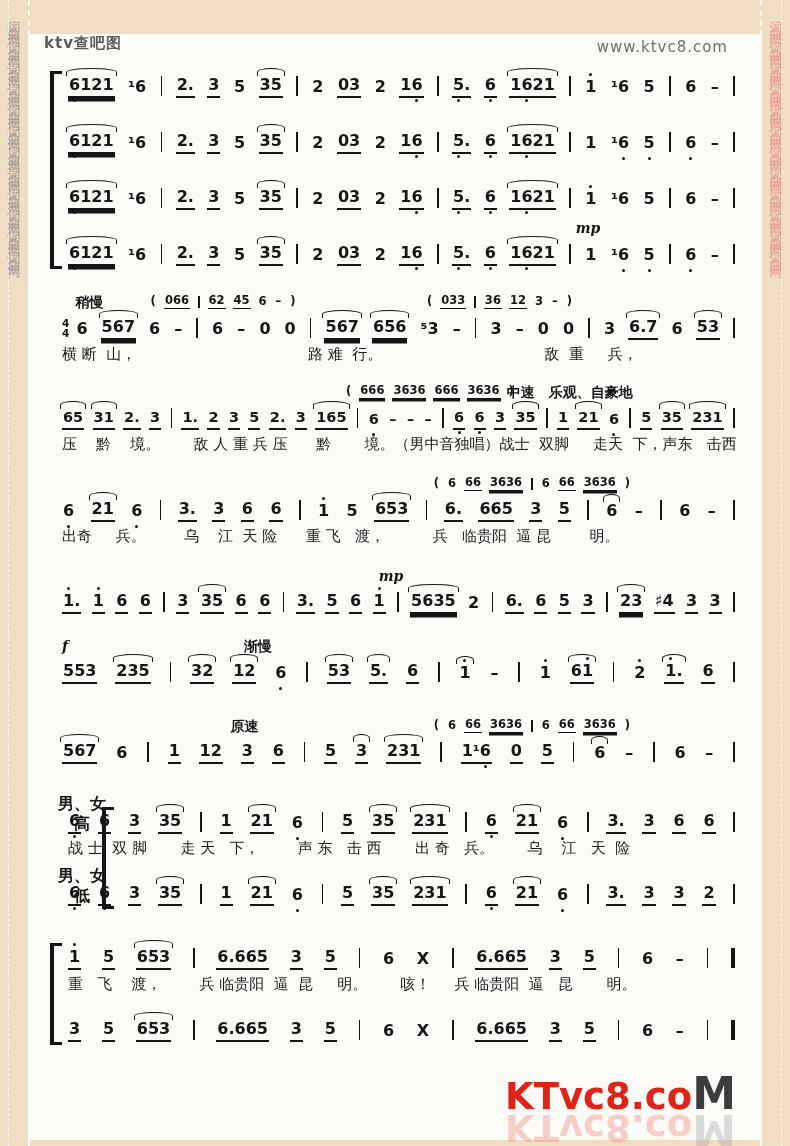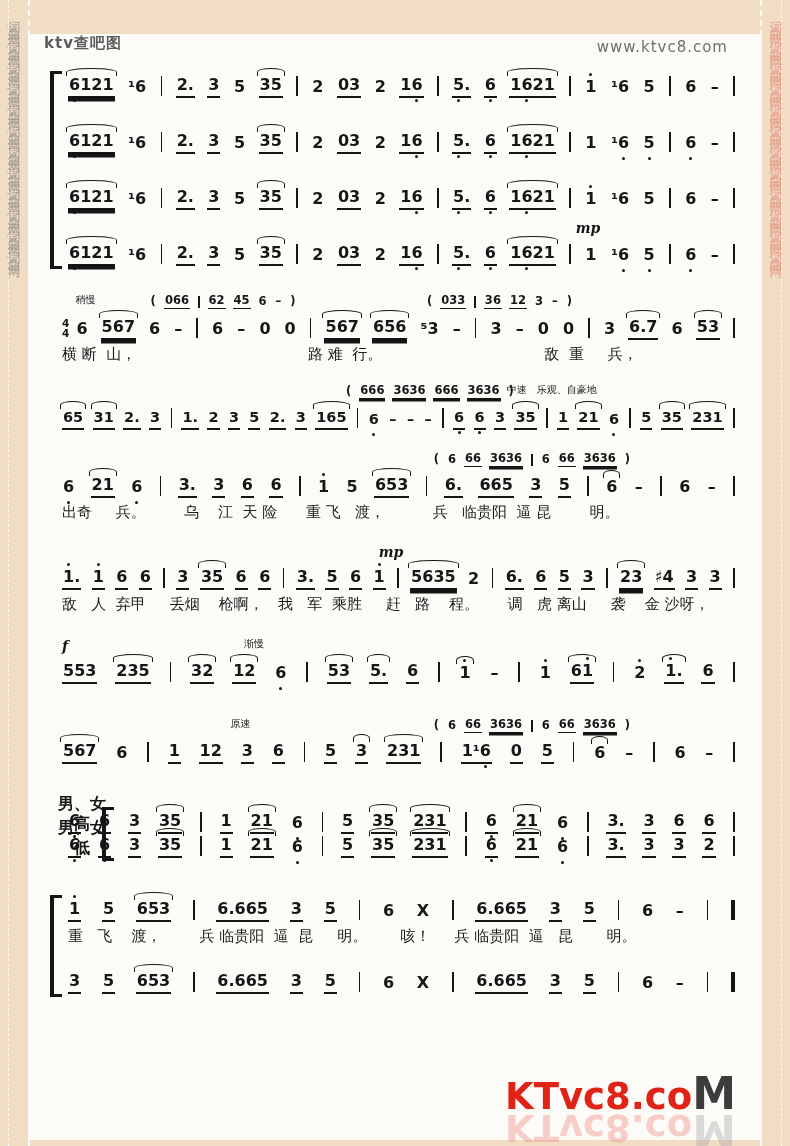--- a/index.html
+++ b/index.html
@@ -52,21 +52,21 @@
   .dotA{position:absolute;left:50%;top:-5px;width:3px;height:3px;margin-left:-1.5px;
         border-radius:50%;background:#151515;}
   .dotB{position:absolute;left:50%;bottom:-8px;width:3px;height:3px;margin-left:-1.5px;
         border-radius:50%;background:#151515;}
   .barline{width:1.6px;align-self:center;height:20px;background:#151515;margin:0 1px;}
   .barline.thick{width:4px;}
   .ts{display:inline-flex;flex-direction:column;font-size:10.5px;line-height:1;
       font-weight:700;align-self:center;margin-right:-6px;}
   
   .annot{position:absolute;top:-22px;white-space:nowrap;z-index:3;}
-  .annot.tempo{font-size:10px;font-weight:400;}
+  .annot.tempo{font-size:14px;font-weight:700;}
   .annot.dyn{font-family:"DejaVu Serif",serif;font-style:italic;font-weight:700;font-size:14px;}
   .annot.fig{font-size:11.5px;display:flex;gap:7px;font-weight:700;align-items:flex-end;}
   .annot.fig .barline{height:12px;}
   .annot.fig .tok{padding-bottom:1px;}
   .annot.fig .tok.u1{border-bottom-width:1.5px;}
   .annot.fig .tok.u2{border-bottom-width:1.5px;box-shadow:0 2.5px 0 0 #151515;}
   
   #logo{position:absolute;right:26px;top:1040px;z-index:7;text-align:left;line-height:.9;}
   #logo .row{font-size:37px;font-weight:900;letter-spacing:0px;
              font-family:"DejaVu Sans",sans-serif;}
@@ -658,20 +658,21 @@
               <span class="ch">6</span>
               <span class="ch">3</span>
               <span class="ch">6</span>
             </span>
             <span class="tok">
               <span class="ch">)</span>
             </span>
           </div>
           <div class="annot tempo" style="left: 66%;">中速　乐观、自豪地</div>
         </div>
+        <div class="lyr">压    黔    境。       敌 人 重 兵 压      黔       境。（男中音独唱）战士  双脚     走天  下，声东   击西</div>
       </div>
       <div class="system sys3">
         <div class="mline">
           <span class="tok">
             <span class="ch">6<i class="dotB"></i></span>
           </span>
           <span class="tok arc u1">
             <span class="ch">2</span>
             <span class="ch">1</span>
           </span>
@@ -851,21 +852,20 @@
           </span>
           <span class="tok u1">
             <span class="ch">3</span>
           </span>
           <span class="tok u1">
             <span class="ch">3</span>
           </span>
           <span class="barline"></span>
           <div class="annot dyn" style="left: 47%;">mp</div>
         </div>
-        <div class="lyr">敌   人  弃甲     丢烟    枪啊，   我   军  乘胜     赶   路    程。      调   虎 离山     袭    金 沙呀，</div>
       </div>
       <div class="system sys5">
         <div class="mline">
           <span class="tok u1">
             <span class="ch">5</span>
             <span class="ch">5</span>
             <span class="ch">3</span>
           </span>
           <span class="tok arc u1">
             <span class="ch">2</span>
@@ -1092,20 +1092,21 @@
           </span>
           <span class="tok u1">
             <span class="ch">6</span>
           </span>
           <span class="barline"></span>
           <div class="vlabel">
             <div>男、女</div>
             <div>高</div>
           </div>
         </div>
+        <div class="lyr">战 士  双 脚       走 天   下，        声 东   击 西       出 奇   兵。       乌    江   天  险</div>
         <div class="mline">
           <span class="tok u1">
             <span class="ch">6<i class="dotB"></i></span>
           </span>
           <span class="tok u1">
             <span class="ch">6<i class="dotB"></i></span>
           </span>
           <span class="tok u1">
             <span class="ch">3</span>
           </span>

